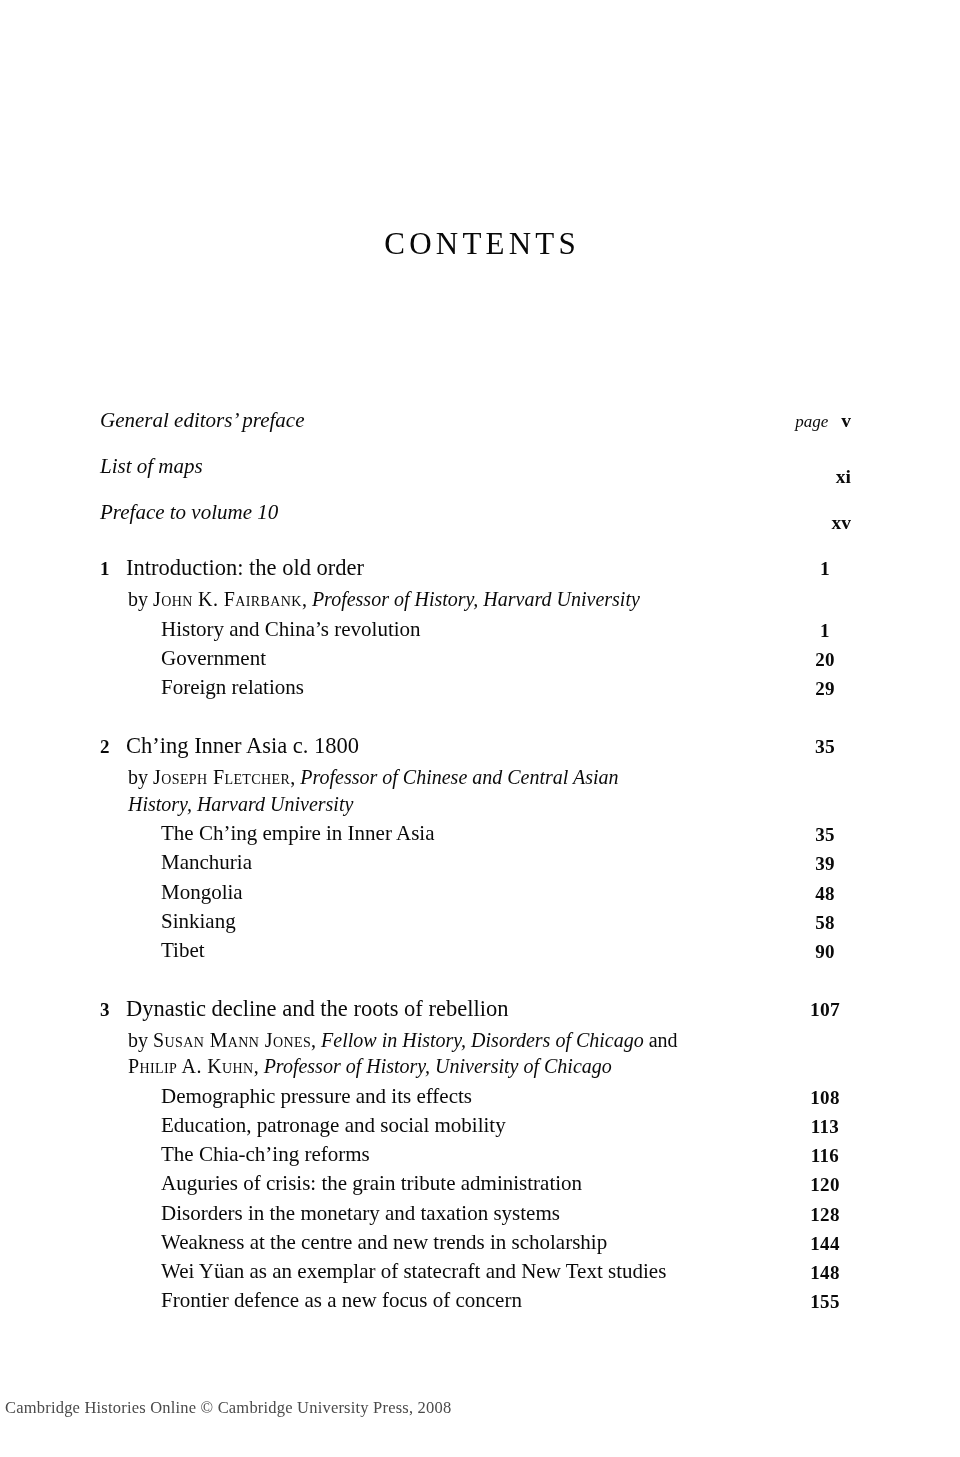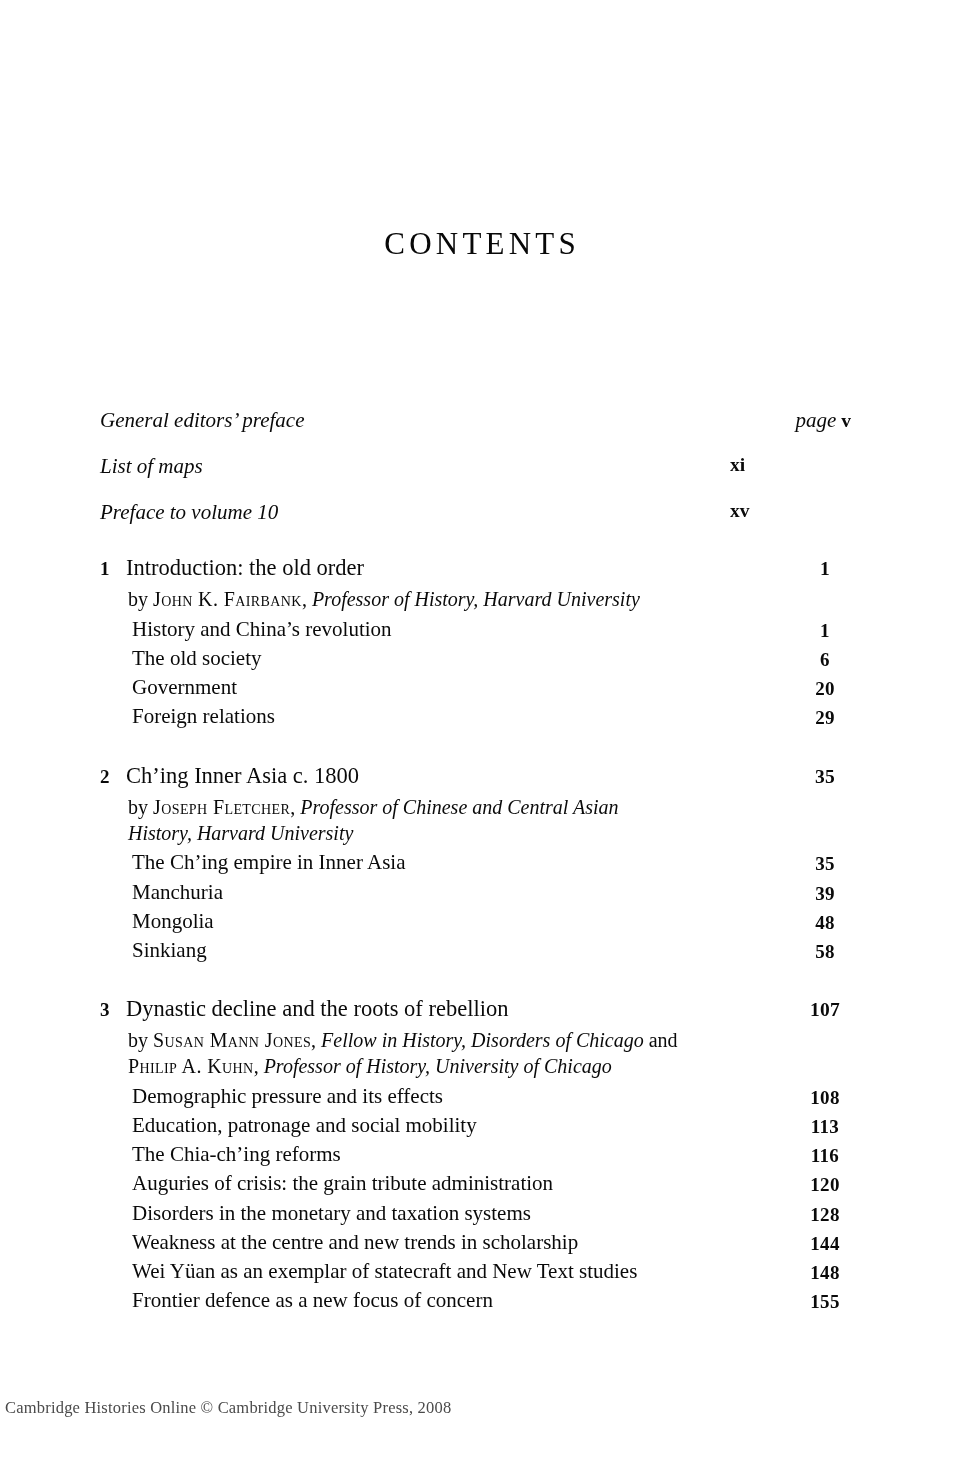--- a/index.html
+++ b/index.html
@@ -70,42 +70,43 @@
   
   .front-row {
     margin-bottom: 22px;
     font-style: italic;
     font-size: 21px;
     line-height: 1.15;
   }
   .front-row .page-word {
     font-style: italic;
     font-weight: normal;
-    font-size: 21px;
-    margin-right: 5px;
+    font-size: 17px;
+    margin-right: 13px;
   }
   .front-row .roman {
     font-weight: bold;
     font-style: normal;
     font-size: 19.5px;
   }
   .front-row .pageno-first {
     position: absolute;
     right: 0;
     top: 0;
     width: 130px;
     text-align: right;
     padding-right: 9px;
     box-sizing: border-box;
   }
   .front-row .pageno-plain {
     position: absolute;
     right: 0;
-    top: 0;
+    top: 12px;
     width: 130px;
+    text-align: right;
     padding-right: 9px;
     box-sizing: border-box;
     font-weight: bold;
     font-style: normal;
     font-size: 19.5px;
   }
 
   
   .chapter-block {
     margin-top: 30px;
@@ -149,21 +150,21 @@
   }
   .byline .conj {
     font-style: normal;
     font-family: Liberation Serif, serif;
   }
 
   .section-row {
     position: relative;
     font-size: 21px;
     line-height: 1.39;
-    margin-left: 32px;
+    margin-left: 61px;
     white-space: nowrap;
   }
   .section-row .pageno {
     font-size: 19px;
     top: 3px;
   }
 
   .sections {
     margin-top: 2px;
   }
@@ -210,24 +211,20 @@
       </div>
       <div class="byline">
         <span>by </span><span class="sc">John K. Fairbank</span><span>, </span><span class="aff">Professor of History, Harvard University</span><span class="conj"></span>
       </div>
       <div class="sections">
         <div class="section-row row">
           <span class="label">History and China’s revolution</span>
           <span class="pageno">1</span>
         </div>
         <div class="section-row row">
-          <span class="label">The old society</span>
-          <span class="pageno">6</span>
-        </div>
-        <div class="section-row row">
           <span class="label">Government</span>
           <span class="pageno">20</span>
         </div>
         <div class="section-row row">
           <span class="label">Foreign relations</span>
           <span class="pageno">29</span>
         </div>
       </div>
     </div>
 
@@ -251,20 +248,24 @@
           <span class="pageno">39</span>
         </div>
         <div class="section-row row">
           <span class="label">Mongolia</span>
           <span class="pageno">48</span>
         </div>
         <div class="section-row row">
           <span class="label">Sinkiang</span>
           <span class="pageno">58</span>
         </div>
+        <div class="section-row row">
+          <span class="label">Tibet</span>
+          <span class="pageno">90</span>
+        </div>
       </div>
     </div>
 
     <div class="chapter-block">
       <div class="chapter-head row">
         <span class="chapter-num">3</span><span class="chapter-title">Dynastic decline and the roots of rebellion</span><span class="ital"></span><span></span>
         <span class="pageno">107</span>
       </div>
       <div class="byline">
         <span>by </span><span class="sc">Susan Mann Jones</span><span>, </span><span class="aff">Fellow in History, Disorders of Chicago</span><span class="conj"> and</span>

